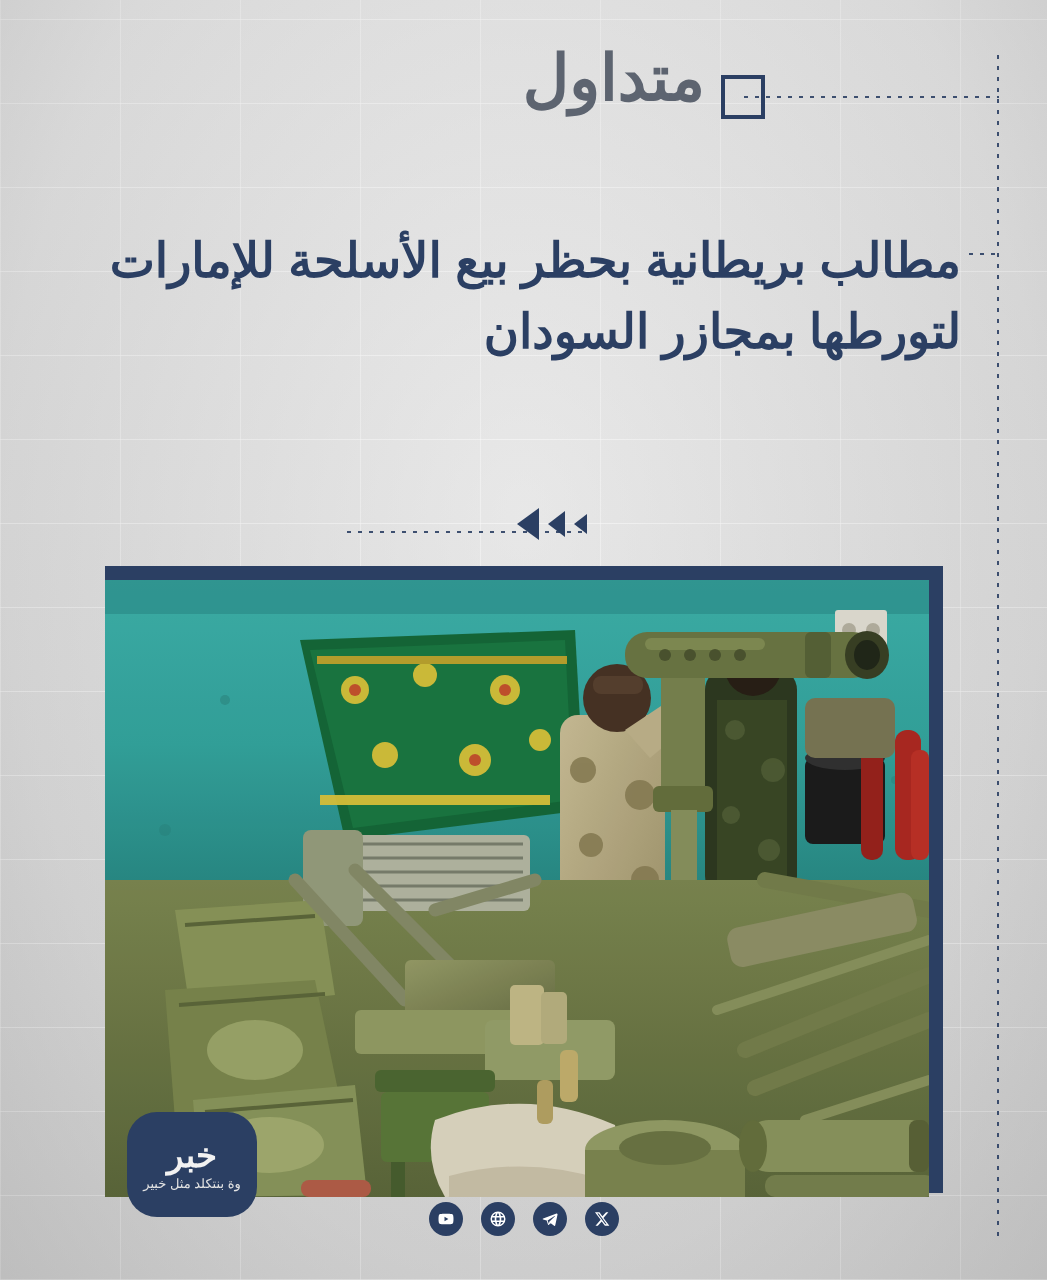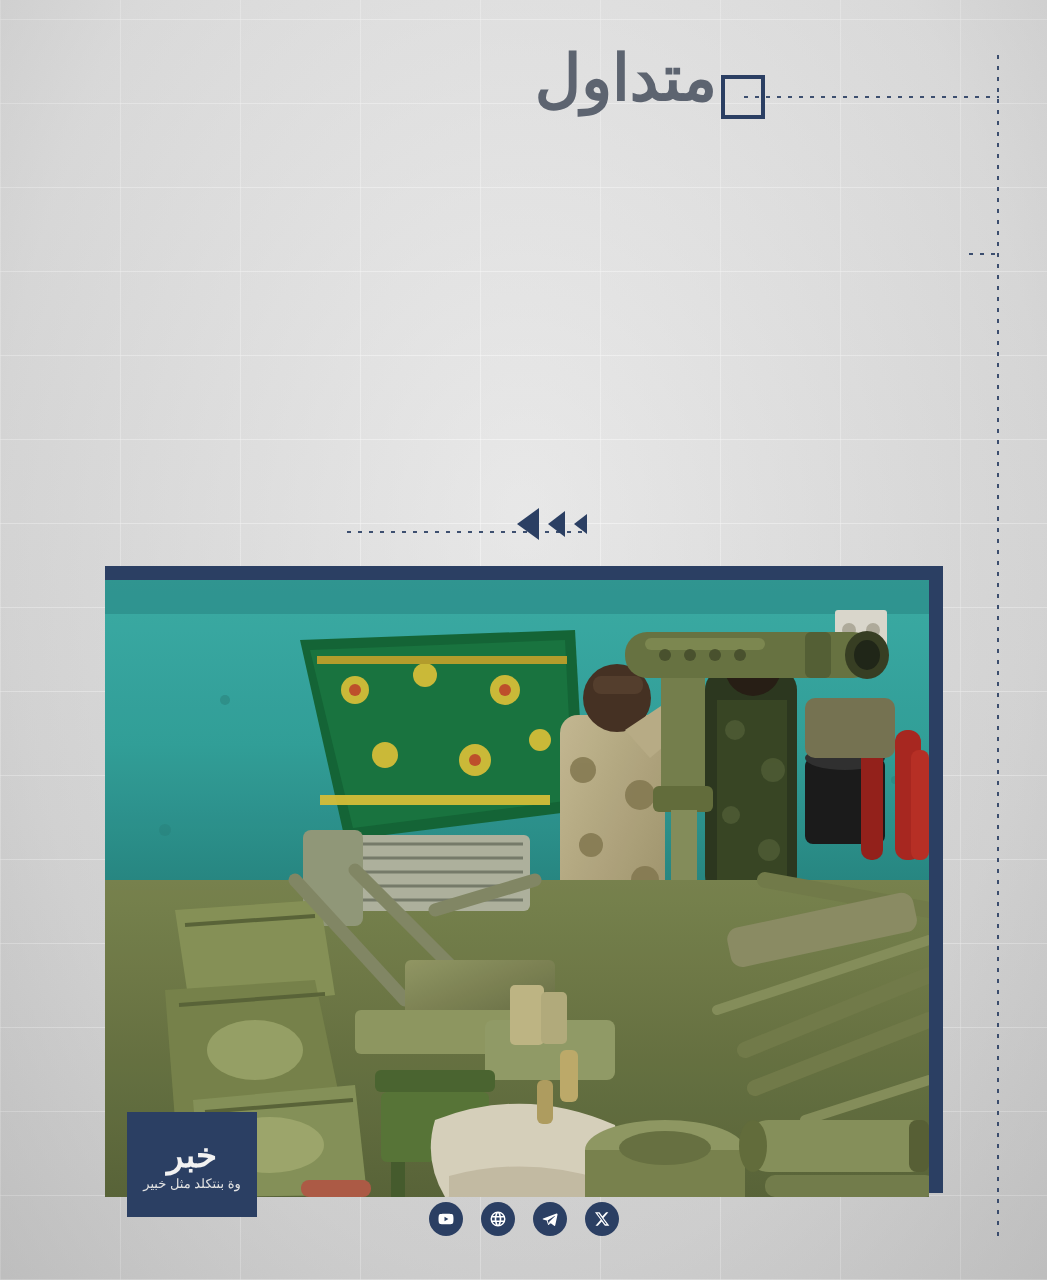--- a/index.html
+++ b/index.html
@@ -60,21 +60,21 @@
     opacity: 0.9;
   }
   .dot-h-1 { top: 96px;  right: 48px;  width: 255px; }
   .dot-h-2 { top: 253px; right: 48px;  width: 30px; }
   .dot-h-3 { top: 531px; right: 465px; width: 235px; }
 
   
   .kicker {
     position: absolute;
     top: 46px;
-    right: 330px;
+    right: 342px;
     font-size: 64px;
     font-weight: 700;
     color: #5d6470;
     letter-spacing: 4px;
     line-height: 1;
     direction: rtl;
   }
   .kicker-square {
     position: absolute;
     top: 75px;
@@ -146,20 +146,21 @@
     top: 1112px;
     right: 790px;
     width: 130px;
     height: 105px;
     background: #2b3f63;
     display: flex;
     flex-direction: column;
     align-items: center;
     justify-content: center;
     gap: 4px;
+    border-radius: 30px;
   }
   .logo-word {
     color: #f2f2f2;
     font-size: 34px;
     font-weight: 700;
     direction: rtl;
     line-height: 1;
   }
   .logo-tag {
     color: #e3e3e3;
@@ -200,20 +201,21 @@
   <div class="bg-vignette"></div>
 
   <div class="dot-vertical"></div>
   <div class="dot-h dot-h-1"></div>
   <div class="dot-h dot-h-2"></div>
   <div class="dot-h dot-h-3"></div>
 
   <div class="kicker">متداول</div>
   <div class="kicker-square"></div>
 
+  <div class="headline">مطالب بريطانية بحظر بيع الأسلحة للإمارات لتورطها بمجازر السودان</div>
 
   <div class="chevrons">
     <span class="chev"></span>
     <span class="chev small"></span>
     <span class="chev smaller"></span>
   </div>
 
   <div class="photo-shadow"></div>
 
   <div class="photo">

